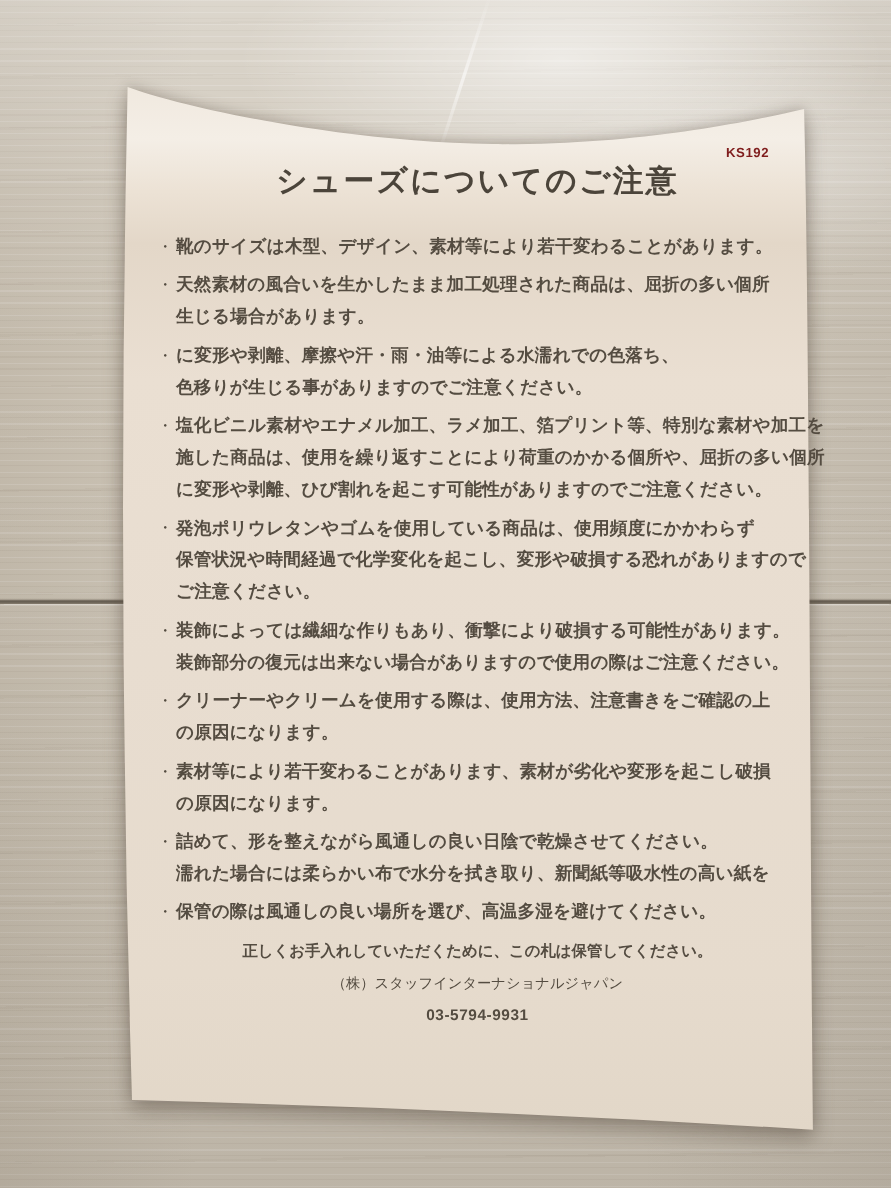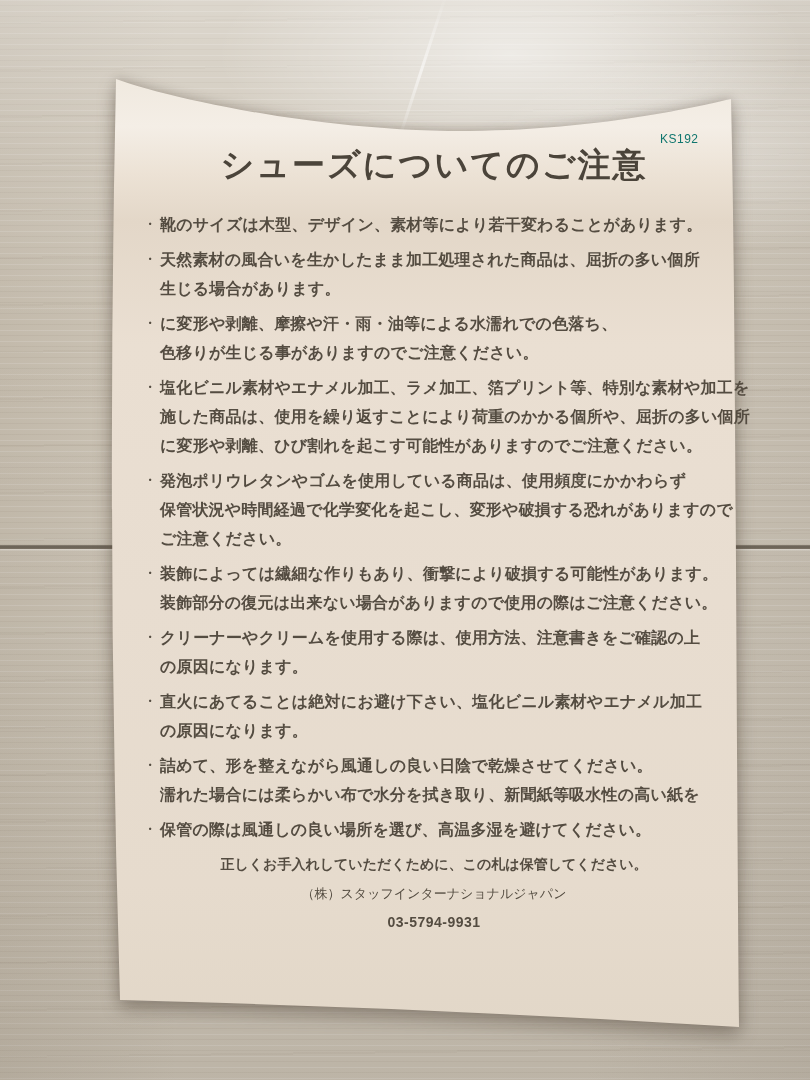--- a/index.html
+++ b/index.html
@@ -38,25 +38,25 @@
     filter:drop-shadow(0 8px 9px rgba(80,70,58,0.42)) drop-shadow(0 -2px 5px rgba(80,70,58,0.22));
   }
 
   
   .content{
     position:absolute;z-index:3;left:144px;top:146px;width:580px;
     color:#544c41;
   }
   .code{
     position:absolute;z-index:3;left:660px;top:132px;
-    font-size:12px;font-weight:400;letter-spacing:0.5px;color:#0f766e;
+    font-size:12px;font-weight:700;letter-spacing:0.5px;color:#7f1d1d;
   }
   .title{
     margin:0 0 26px 0;text-align:center;
-    font-size:33px;line-height:38px;font-weight:bold;
+    font-size:28px;line-height:38px;font-weight:bold;
     letter-spacing:2px;color:#4b443a;
   }
   .bullet{display:flex;margin:0 0 6px 0;}
   .dot{
     width:16px;flex:0 0 16px;font-size:12px;line-height:29px;
     color:#544c41;font-weight:700;
   }
   .blines{flex:1 1 auto;}
   .bline{
     font-size:16px;line-height:29px;font-weight:600;
@@ -156,21 +156,21 @@
       <span class="dot">・</span>
       <div class="blines">
         <div class="bline">クリーナーやクリームを使用する際は、使用方法、注意書きをご確認の上</div>
         <div class="bline">の原因になります。</div>
       </div>
     </div>
 
     <div class="bullet">
       <span class="dot">・</span>
       <div class="blines">
-        <div class="bline">直火にあてることは絶対にお避け下さい、塩化ビニル素材やエナメル加工</div>
+        <div class="bline">素材等により若干変わることがあります、素材が劣化や変形を起こし破損</div>
         <div class="bline">の原因になります。</div>
       </div>
     </div>
 
     <div class="bullet">
       <span class="dot">・</span>
       <div class="blines">
         <div class="bline">詰めて、形を整えながら風通しの良い日陰で乾燥させてください。</div>
         <div class="bline">濡れた場合には柔らかい布で水分を拭き取り、新聞紙等吸水性の高い紙を</div>
       </div>

